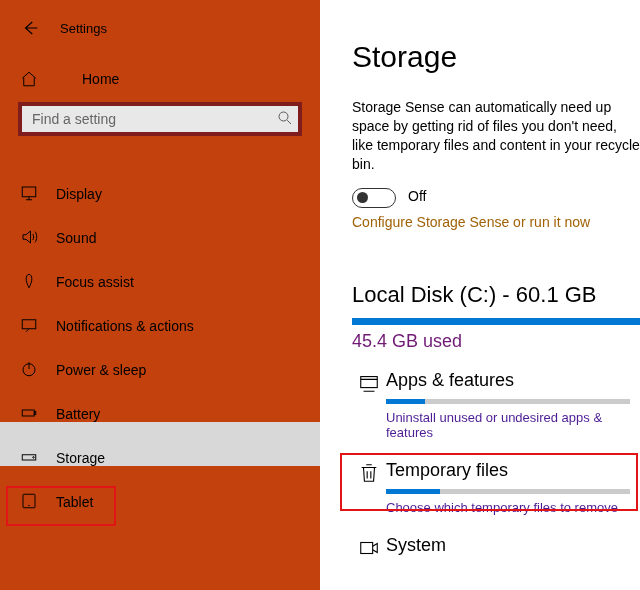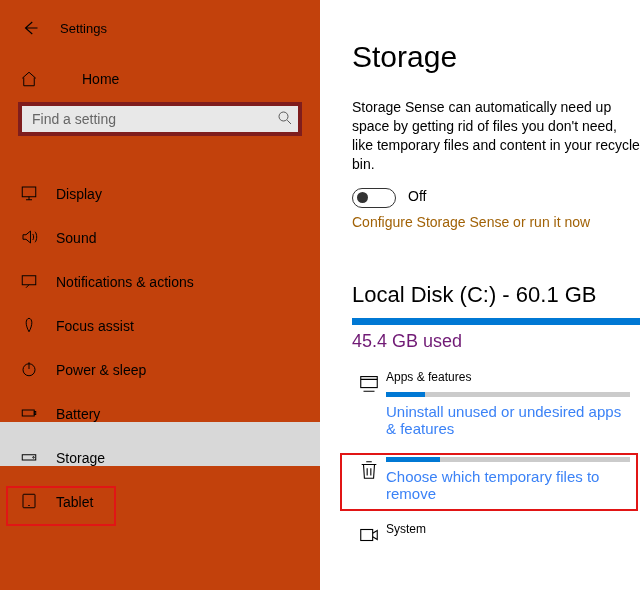--- a/index.html
+++ b/index.html
@@ -39,24 +39,24 @@
   .link { color: #a16207; font-size: 14px; cursor:pointer; }
 
   .disk-title { font-size: 22px; margin-top: 52px; margin-bottom: 10px; }
   .disk-bar { height: 7px; background: #0078d4; width: 100%; margin-bottom: 6px; }
   .disk-sub { font-size: 18px; color: #701a75; margin-bottom: 10px; }
   .disk-blurb { font-size: 14px; margin-bottom: 18px; }
 
   .cat { display:flex; padding: 8px 0 12px 0; position:relative; cursor:pointer; }
   .cat .icn { width: 34px; display:flex; align-items:flex-start; justify-content:center; padding-top:2px;}
   .cat .body { flex:1; padding-right: 10px;}
-  .cat .name { font-size: 12px; margin-bottom: 8px; }
+  .cat .name { font-size: 18px; margin-bottom: 8px; }
   .cat .bar-track { height: 5px; background:#cbcbcb; width:100%; position:relative; margin-bottom:6px;}
   .cat .bar-fill { position:absolute; left:0; top:0; height:100%; background:#0078d4; }
-  .cat .desc { font-size: 15px; color:#3b82f6; }
+  .cat .desc { font-size: 13px; color:#4c1d95; }
 
   .divider { position:absolute; left:320px; top:30px; bottom:30px; width:2px; background:rgba(0,0,0,0.15); border-radius:2px; }
   .divider::before{content:"";position:absolute;left:0;top:0;height:50px;width:2px;background:#8a8a8a;border-radius:2px;}
 </style>
 </head>
 <body>
 
 <div class="app">
 
   <div class="sidebar">
@@ -93,30 +93,30 @@
       <span class="lbl">Display</span>
     </div>
     <div class="nav-item">
       <svg width="18" height="18" viewBox="0 0 24 24" fill="none" stroke="#000" stroke-width="1.3">
           <path d="M4 9v6h4l6 5V4L8 9H4z M17 8c1.5 1.5 1.5 6.5 0 8 M20 5c3 3 3 11 0 14"></path>
         </svg>
       <span class="lbl">Sound</span>
     </div>
     <div class="nav-item">
       <svg width="18" height="18" viewBox="0 0 24 24" fill="none" stroke="#000" stroke-width="1.3">
+          <path d="M12 3 C17 4 17 12 12 21 C7 12 7 4 12 3"></path>
+        </svg>
+      <span class="lbl">Focus assist</span>
+    </div>
+    <div class="nav-item">
+      <svg width="18" height="18" viewBox="0 0 24 24" fill="none" stroke="#000" stroke-width="1.3">
           <rect x="3" y="5" width="18" height="12"></rect>
           <path d="M8 21l4-4"></path>
         </svg>
       <span class="lbl">Notifications &amp; actions</span>
-    </div>
-    <div class="nav-item">
-      <svg width="18" height="18" viewBox="0 0 24 24" fill="none" stroke="#000" stroke-width="1.3">
-          <path d="M12 3 C17 4 17 12 12 21 C7 12 7 4 12 3"></path>
-        </svg>
-      <span class="lbl">Focus assist</span>
     </div>
     <div class="nav-item">
       <svg width="18" height="18" viewBox="0 0 24 24" fill="none" stroke="#000" stroke-width="1.3">
           <circle cx="12" cy="13" r="8"></circle>
           <path d="M12 3v9"></path>
         </svg>
       <span class="lbl">Power &amp; sleep</span>
     </div>
     <div class="nav-item">
       <svg width="18" height="18" viewBox="0 0 24 24" fill="none" stroke="#000" stroke-width="1.3">
@@ -176,20 +176,21 @@
       </div>
     </div>
 
     <div class="cat">
       <div class="icn">
           <svg width="22" height="22" viewBox="0 0 24 24" fill="none" stroke="#000" stroke-width="1.2">
             <path d="M4 6h16 M9 3h6 M6 6l1 15h10l1-15 M10 10v8 M14 10v8"></path>
           </svg>
         </div>
       <div class="body">
+        <div class="name">Temporary files</div>
         <div class="bar-track">
             <div class="bar-fill" style="width:22%;"></div>
           </div>
         <div class="desc">Choose which temporary files to remove</div>
       </div>
     </div>
 
     <div class="cat">
       <div class="icn">
           <svg width="22" height="22" viewBox="0 0 24 24" fill="none" stroke="#000" stroke-width="1.2">

